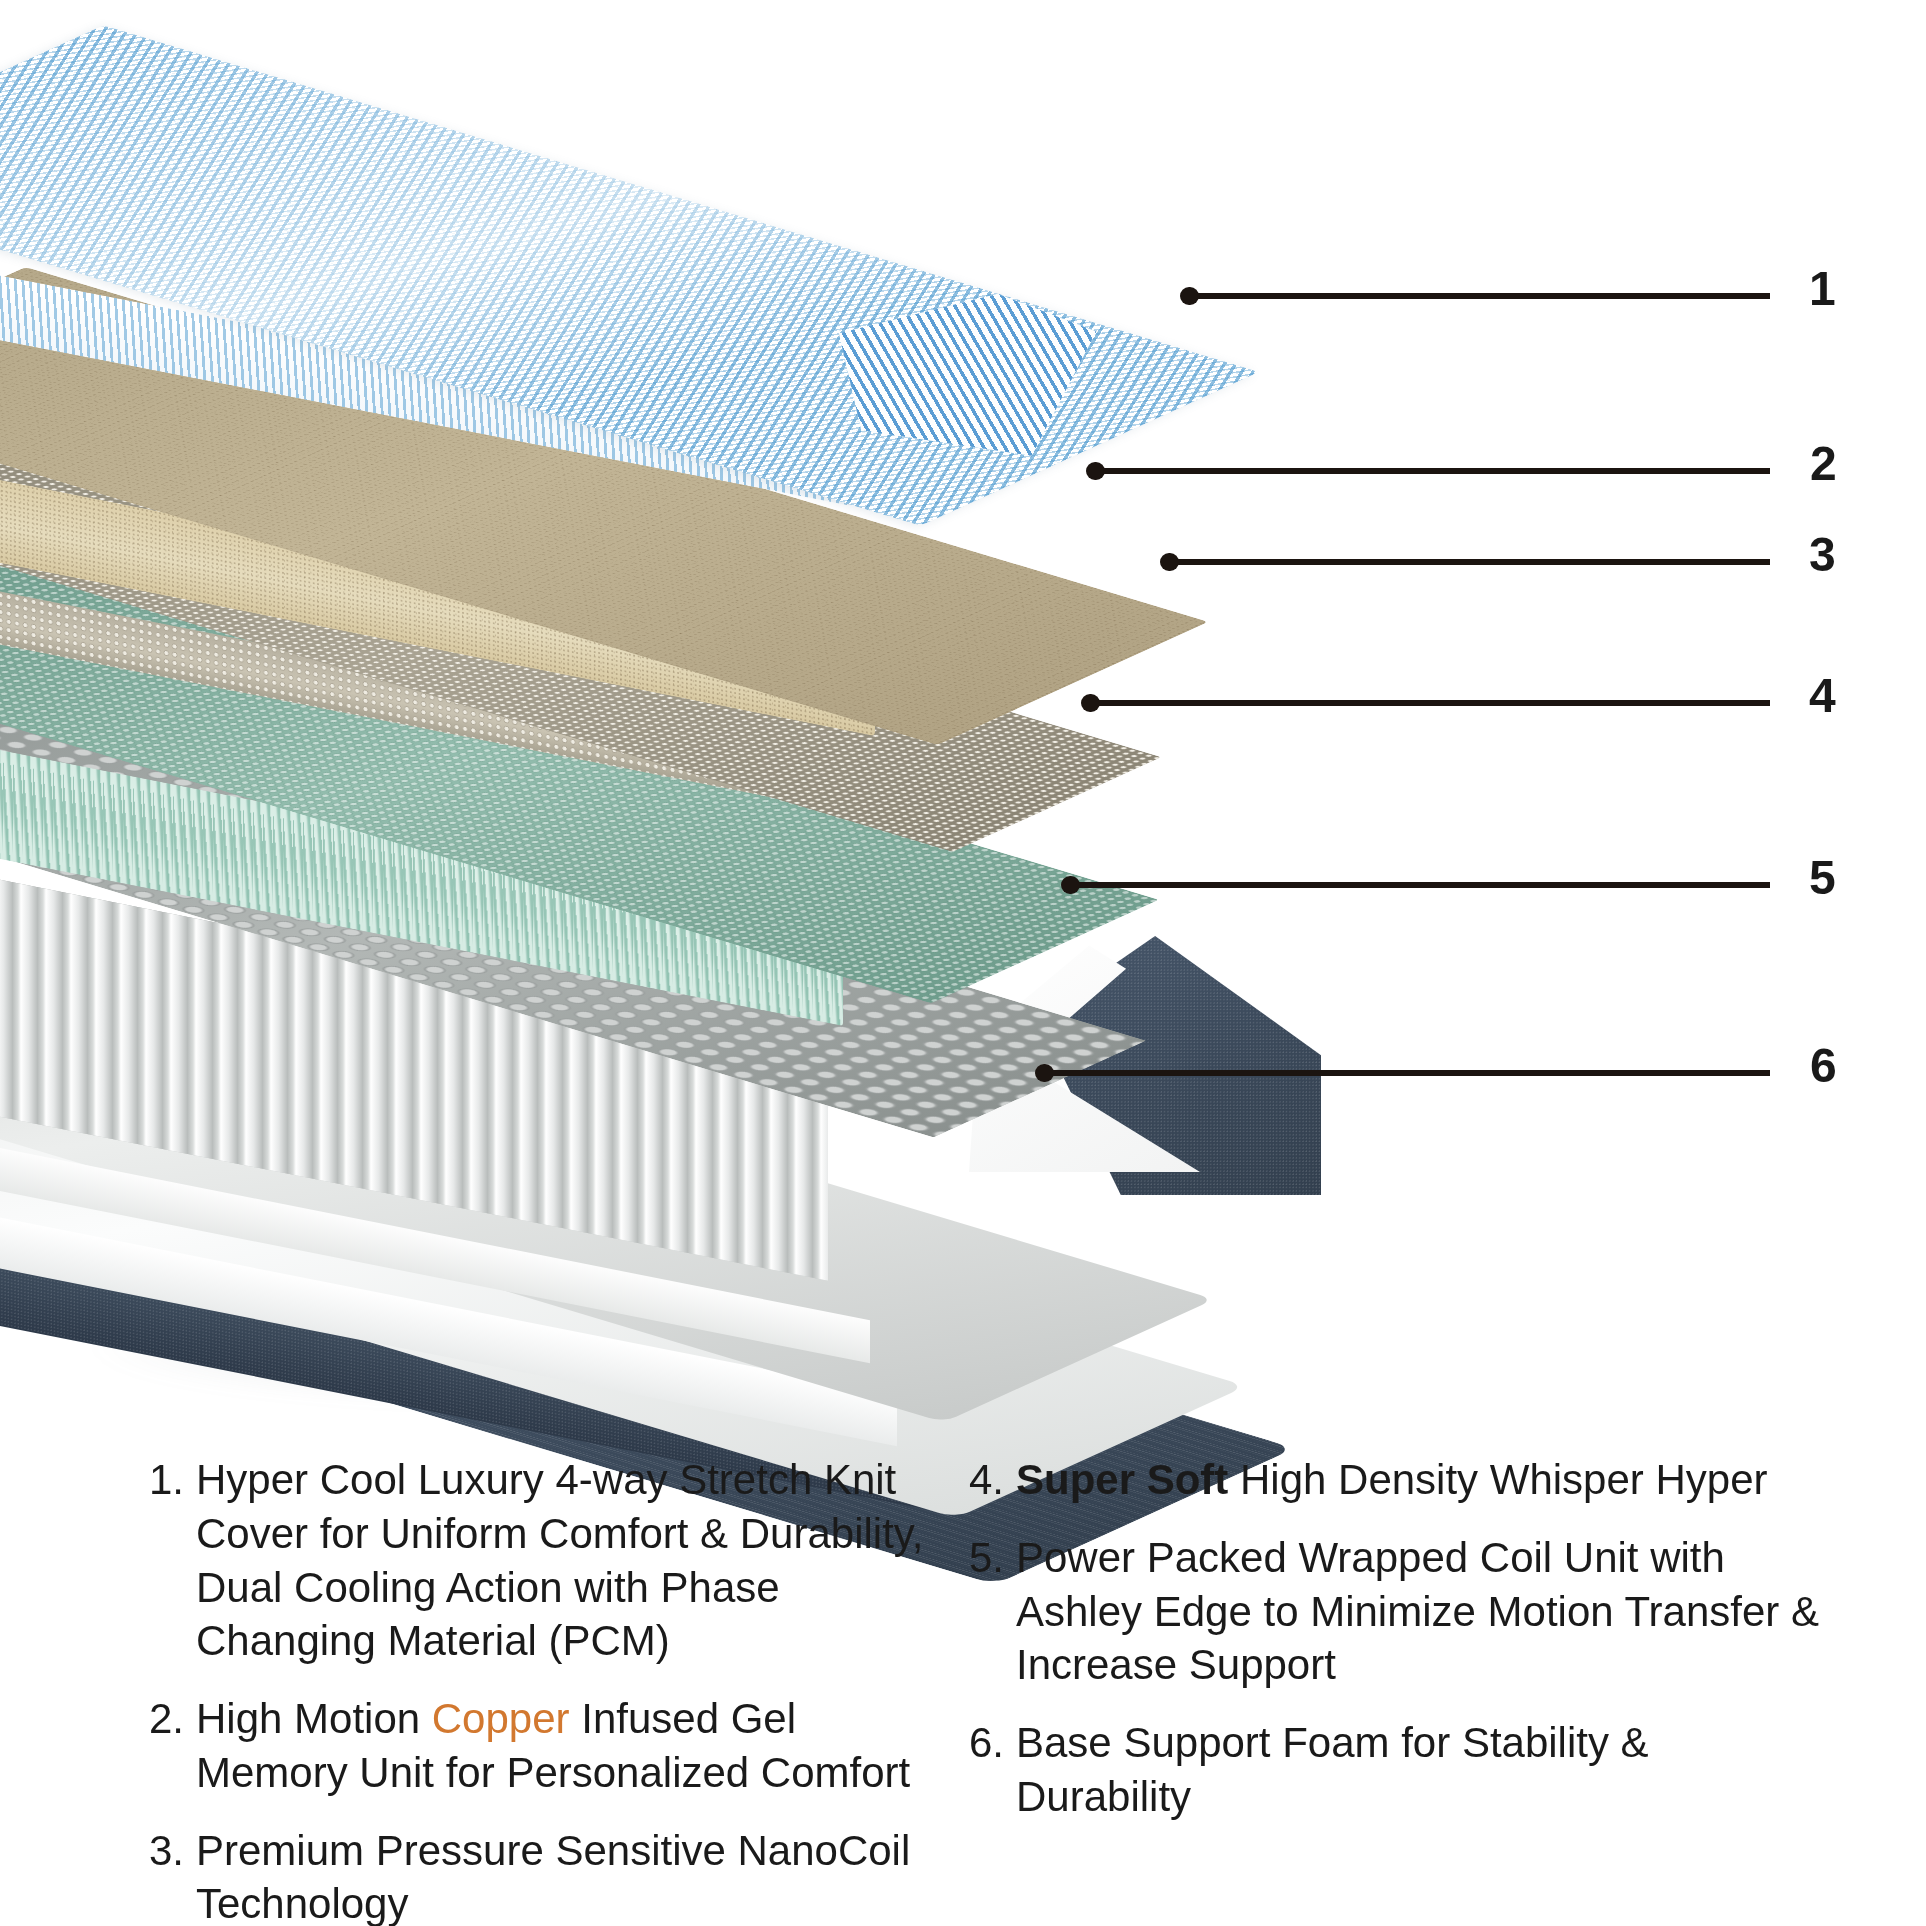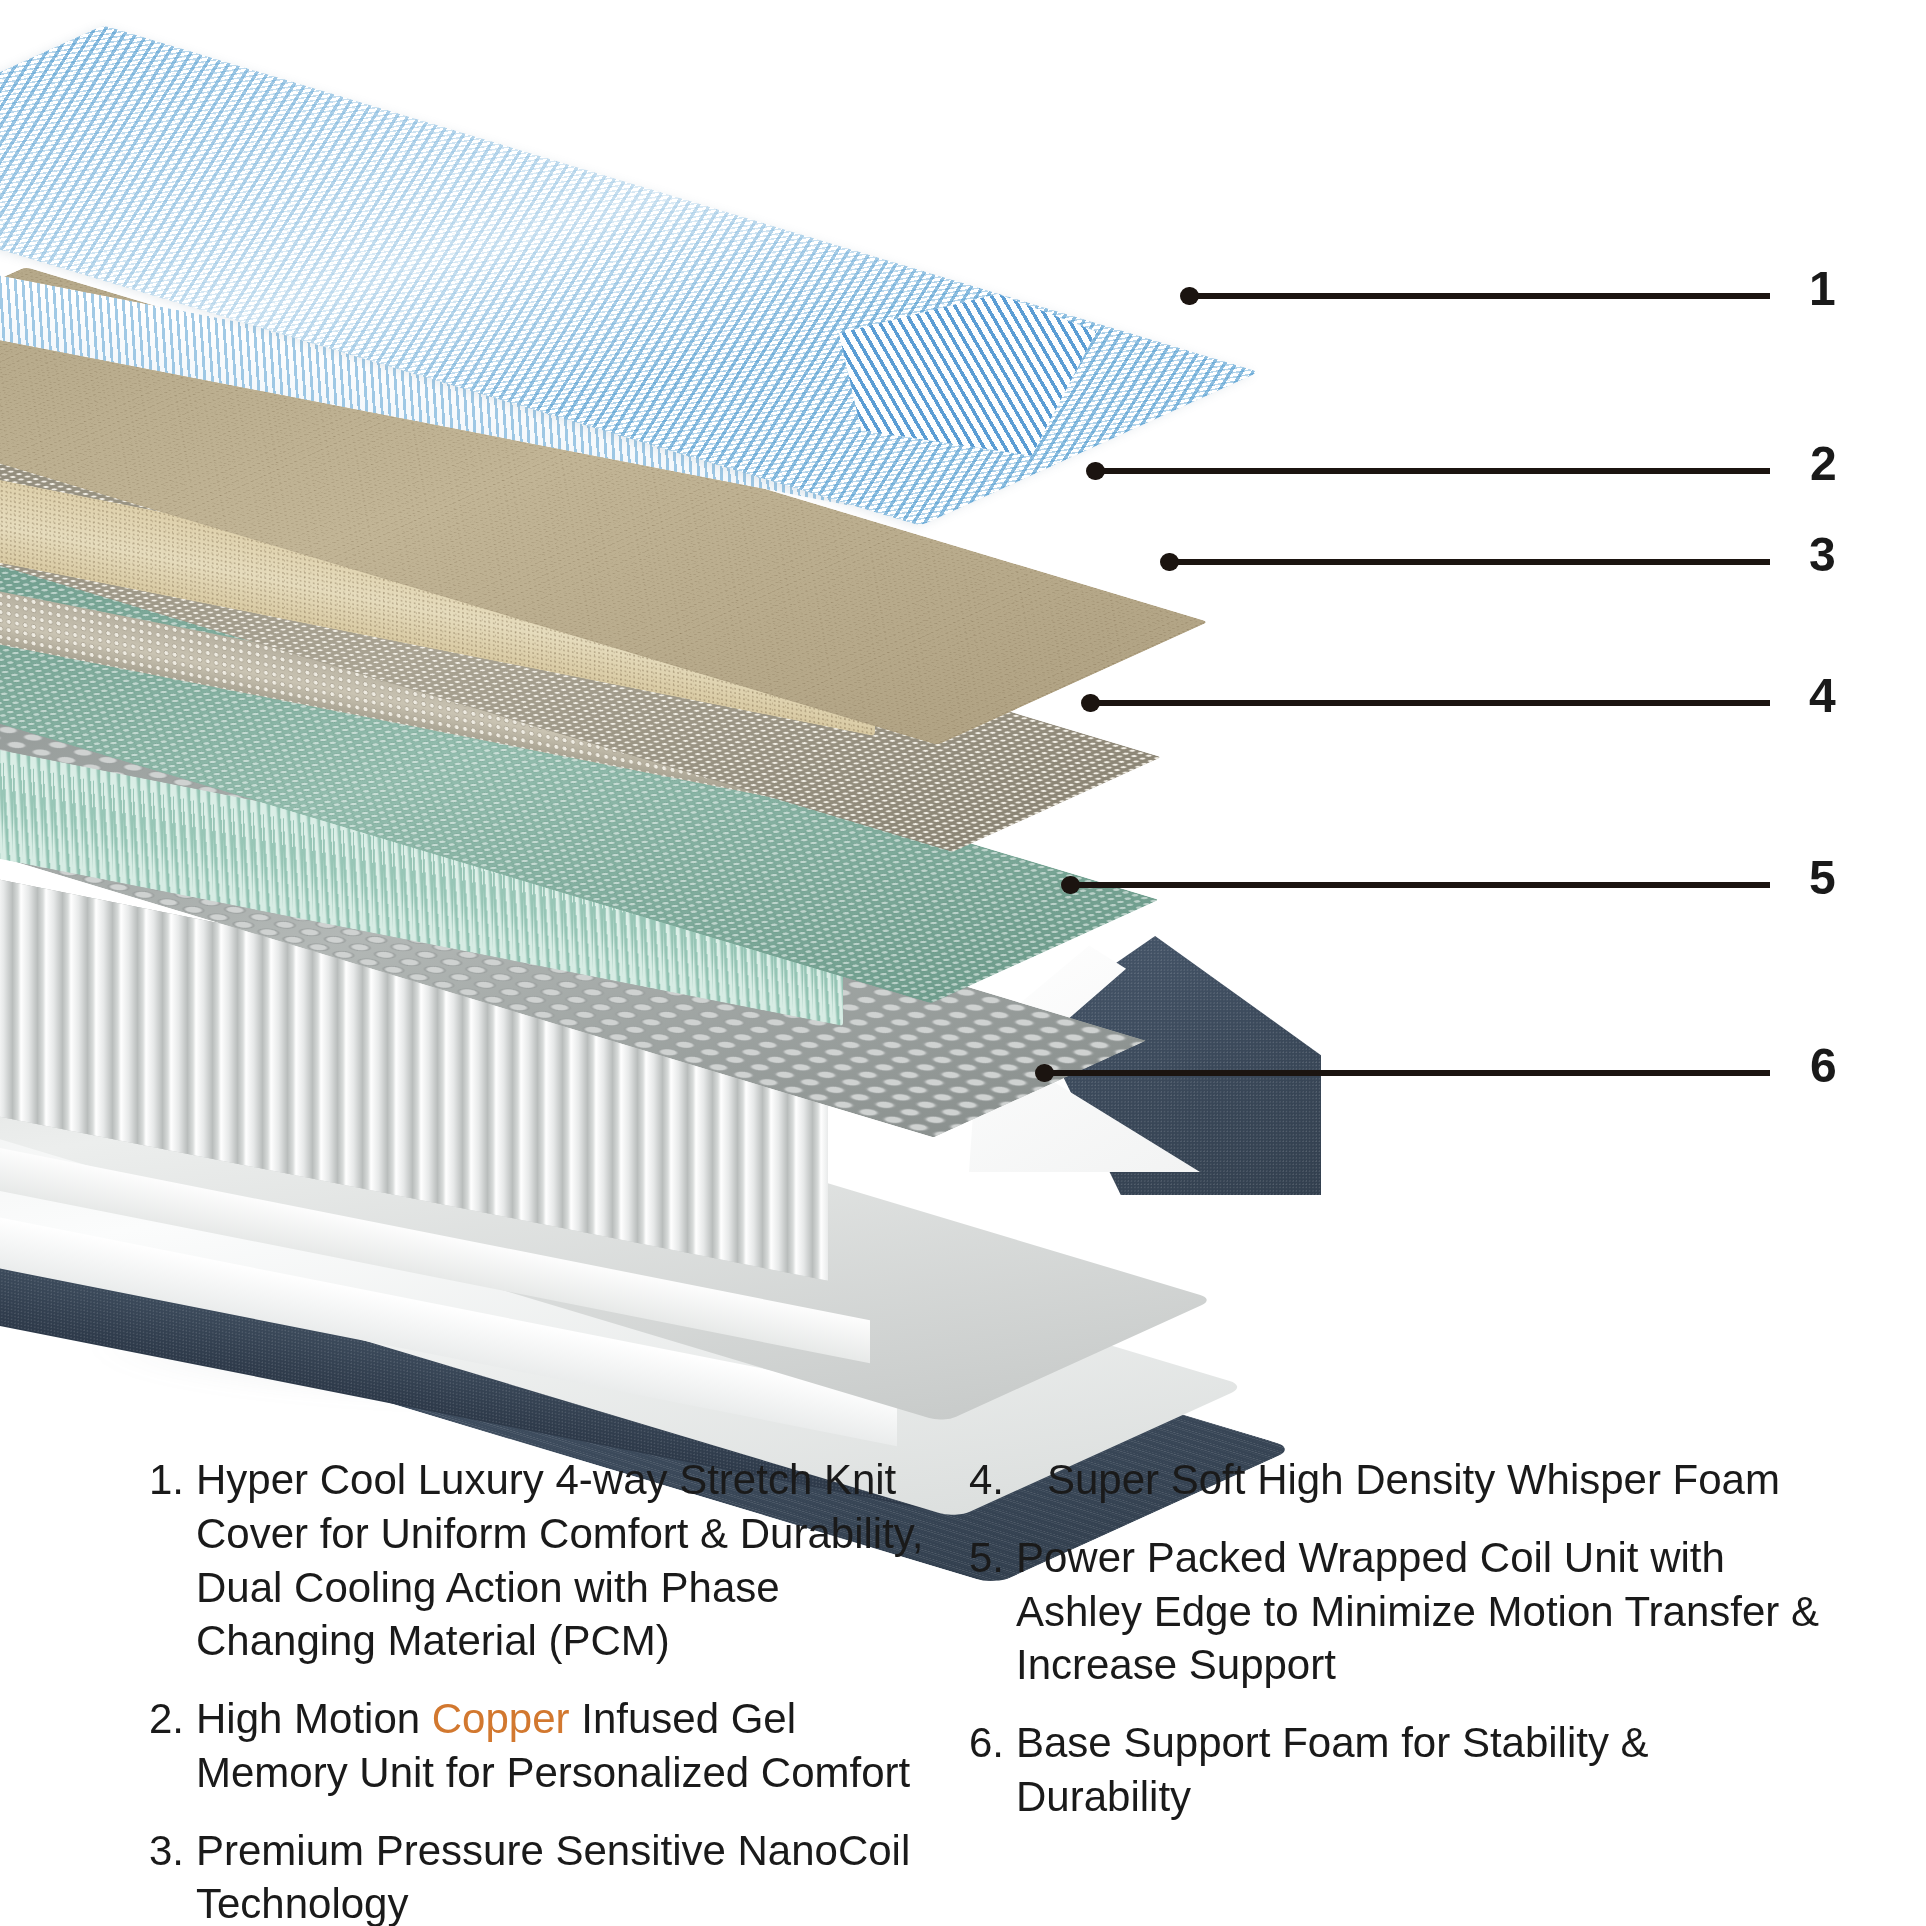--- a/index.html
+++ b/index.html
@@ -233,21 +233,21 @@
   .item{display:flex;margin-bottom:24px;}
   .item .idx{
     width:47px;flex:0 0 47px;
     font-size:42px;line-height:1.28;color:#1a1a1a;font-weight:400;
     text-align:left;
   }
   .item .txt{
     flex:1 1 auto;
     font-size:42px;line-height:1.28;color:#1a1a1a;font-weight:400;
   }
-  .item .txt b{font-weight:400;margin-left:31px;}
+  .item .txt b{font-weight:700;}
   .copper{color:#d2782f;font-weight:400;}
 </style>
 </head>
 <body>
 
 <div id="diagram">
 
   <div id="floor-shadow"></div>
 
   <div>
@@ -332,21 +332,21 @@
         <div class="txt"><span>High Motion </span><span class="copper">Copper</span><span> Infused Gel Memory Unit for Personalized Comfort</span></div>
       </div>
       <div class="item">
         <div class="idx">3.</div>
         <div class="txt"><span>Premium Pressure Sensitive NanoCoil Technology</span></div>
       </div>
     </div>
   <div class="col" id="col-right">
       <div class="item">
         <div class="idx">4.</div>
-        <div class="txt"><b>Super Soft</b><span> High Density Whisper Foam</span></div>
+        <div class="txt"><b>Super Soft</b><span> High Density Whisper Hyper</span></div>
       </div>
       <div class="item">
         <div class="idx">5.</div>
         <div class="txt"><span>Power Packed Wrapped Coil Unit with Ashley Edge to Minimize Motion Transfer &amp; Increase Support</span></div>
       </div>
       <div class="item">
         <div class="idx">6.</div>
         <div class="txt"><span>Base Support Foam for Stability &amp; Durability</span></div>
       </div>
     </div>

